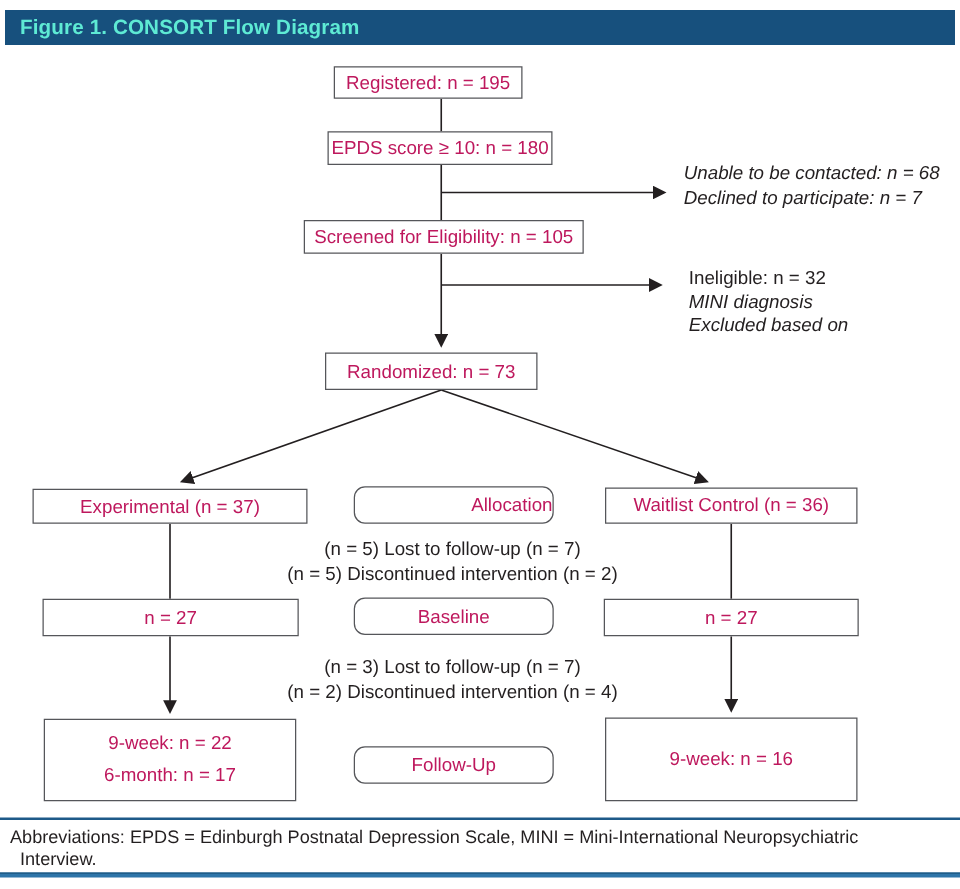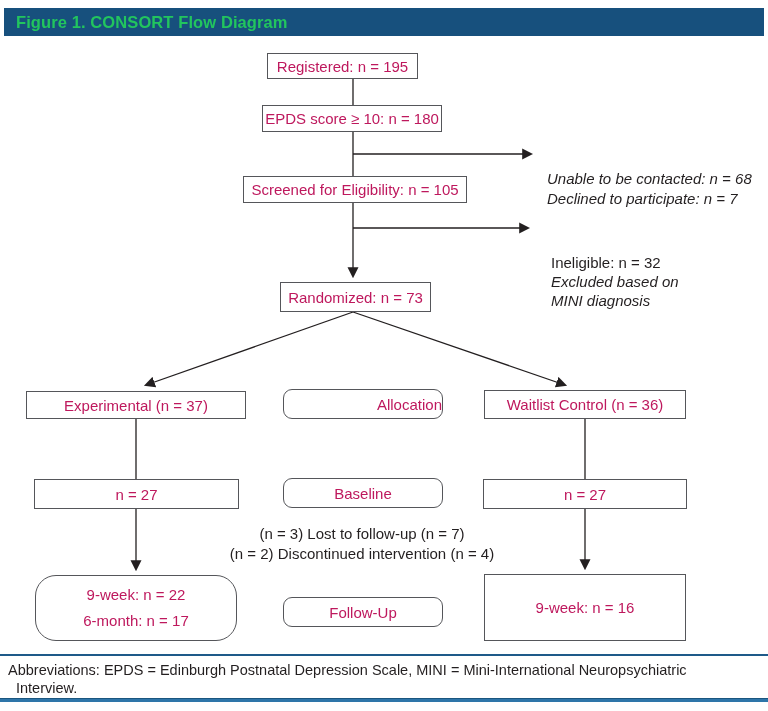--- a/index.html
+++ b/index.html
@@ -3,31 +3,31 @@
 <meta charset="utf-8">
 <style>
   html,body{margin:0;padding:0;background:#ffffff;}
   body{width:768px;height:711px;overflow:hidden;
        font-family:"Liberation Sans", sans-serif;color:#231F20;}
   #canvas{position:relative;width:768px;height:711px;background:#ffffff;}
 
   .header-bar{position:absolute;left:4px;top:8px;width:760px;height:28px;
       background:#17507D;display:flex;align-items:center;box-sizing:border-box;
       padding-left:12px;}
-  .header-bar span{color:#22c55e;font-size:16.5px;font-weight:bold;letter-spacing:.1px;}
+  .header-bar span{color:#5eead4;font-size:16.5px;font-weight:bold;letter-spacing:.1px;}
 
   svg.connectors{position:absolute;left:0;top:0;width:768px;height:711px;}
 
   .box{position:absolute;box-sizing:border-box;border:1.5px solid #55565A;
       background:#ffffff;display:flex;flex-direction:column;align-items:center;
       justify-content:center;font-size:15px;line-height:19px;text-align:center;
       color:#be185d;}
   .rounded{border-radius:9px;}
 
-  .note{position:absolute;font-size:15px;line-height:20px;margin-top:40px;}
+  .note{position:absolute;font-size:15px;line-height:20px;}
   .it{font-style:italic;}
 
   .attrition{position:absolute;left:179px;width:366px;text-align:center;
       font-size:15px;line-height:19.5px;}
 
   .rule-top{position:absolute;left:0;top:654px;width:768px;height:2px;background:#1E5A89;}
   .rule-bottom{position:absolute;left:0;top:698px;width:768px;height:3px;
       background:#2E75A9;border-top:1px solid #1B567F;}
   .abbrev{position:absolute;left:8px;top:662px;width:752px;font-size:14.5px;line-height:17.5px;}
   .abbrev .l2{margin-left:8px;}
@@ -74,61 +74,63 @@
     <div>Unable to be contacted: n = 68</div>
     <div>Declined to participate: n = 7</div>
   </div>
 
   <div class="box" style="left:243px;top:176px;width:224px;height:27px;text-align:center;">
     <span>Screened for Eligibility: n = 105</span>
   </div>
 
   <div class="note" style="left:551px;top:213px;line-height:19px;">
     <div>Ineligible: n = 32</div>
+    <div class="it">MINI diagnosis</div>
     <div class="it">Excluded based on</div>
-    <div class="it">MINI diagnosis</div>
   </div>
 
-  <div class="box" style="left:280px;top:282px;width:151px;height:30px;">
+  <div class="box" style="left:260px;top:282px;width:170px;height:30px;">
     <span>Randomized: n = 73</span>
   </div>
 
   <div class="box" style="left:26px;top:391px;width:220px;height:28px;">
     <span>Experimental (n = 37)</span>
   </div>
 
   <div class="box rounded" style="left:283px;top:389px;width:160px;height:30px;align-items:flex-end;">
     <span>Allocation</span>
   </div>
 
   <div class="box" style="left:484px;top:390px;width:202px;height:29px;">
     <span>Waitlist Control (n = 36)</span>
   </div>
 
   <div class="attrition" style="top:430px;">
+    <div>(n = 5) Lost to follow-up (n = 7)</div>
+    <div>(n = 5) Discontinued intervention (n = 2)</div>
   </div>
 
   <div class="box" style="left:34px;top:479px;width:205px;height:30px;">
     <span>n = 27</span>
   </div>
 
   <div class="box rounded" style="left:283px;top:478px;width:160px;height:30px;">
     <span>Baseline</span>
   </div>
 
   <div class="box" style="left:483px;top:479px;width:204px;height:30px;">
     <span>n = 27</span>
   </div>
 
   <div class="attrition" style="top:524px;">
     <div>(n = 3) Lost to follow-up (n = 7)</div>
     <div>(n = 2) Discontinued intervention (n = 4)</div>
   </div>
 
-  <div class="box" style="left:35px;top:575px;width:202px;height:66px;line-height:26px;border-radius:21px;">
+  <div class="box" style="left:35px;top:575px;width:202px;height:66px;line-height:26px;">
     <div>9-week: n = 22</div>
     <div>6-month: n = 17</div>
   </div>
 
   <div class="box rounded" style="left:283px;top:597px;width:160px;height:30px;">
     <span>Follow-Up</span>
   </div>
 
   <div class="box" style="left:484px;top:574px;width:202px;height:67px;text-align:center;">
     <span>9-week: n = 16</span>

